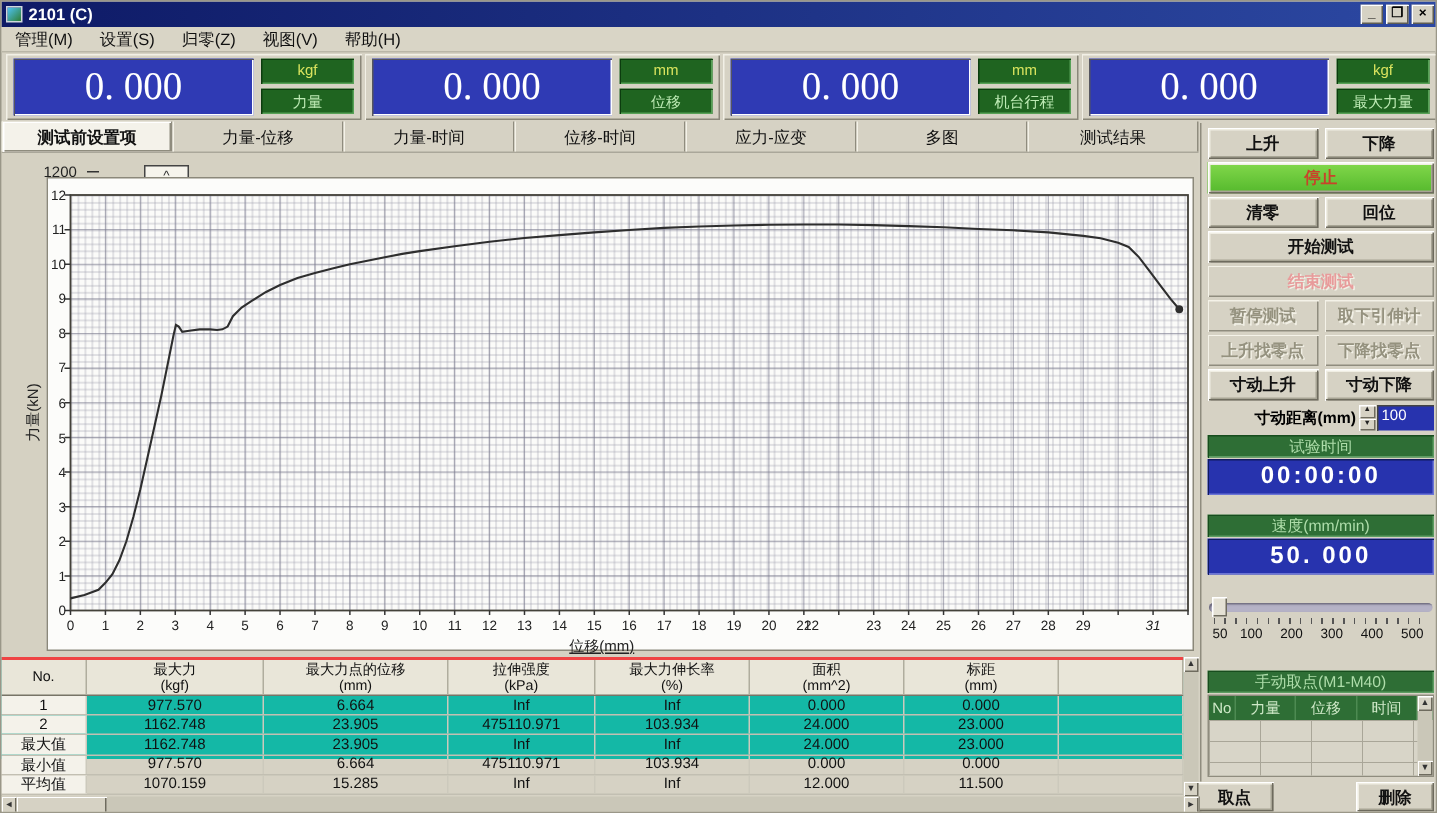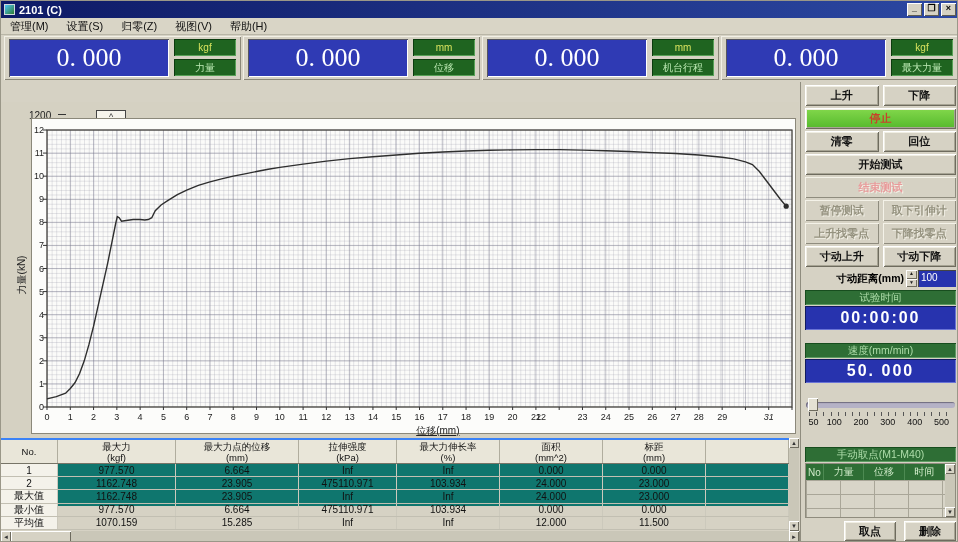--- a/index.html
+++ b/index.html
@@ -34,21 +34,21 @@
   #remnant-tick{position:absolute;left:57px;top:12px;width:8px;height:1px;background:#333;}
   #remnant-box{position:absolute;left:95px;top:8px;width:30px;height:15px;background:#f6f4ec;border:1px solid #444;font-size:9px;text-align:center;line-height:13px;color:#333;}
   #chart-panel{position:absolute;left:30px;top:16px;width:765px;height:316px;background:#fcfcfa;border:1px solid #8b887a;}
   #plot{position:absolute;left:15px;top:11px;width:745px;height:277px;background-color:#fbfbf9;
     background-image:linear-gradient(to right, rgba(155,155,170,.28) 1px, transparent 1px),
                      linear-gradient(to bottom, rgba(155,155,170,.28) 1px, transparent 1px);
     background-size:4.656px 100%,100% 4.617px;}
   #plot svg{position:absolute;left:0;top:0;overflow:visible;}
   .ytick-label{position:absolute;font-size:9px;color:#222;width:14px;text-align:right;}
   .xtick-label{position:absolute;font-size:9px;color:#222;width:20px;text-align:center;}
-  #xaxis-title{position:absolute;font-size:10px;color:#222;width:80px;text-align:right;text-decoration:underline;}
+  #xaxis-title{position:absolute;font-size:10px;color:#222;width:80px;text-align:left;text-decoration:underline;}
   #yaxis-title{position:absolute;left:2px;top:150px;font-size:10px;color:#222;transform:rotate(-90deg);transform-origin:center;white-space:nowrap;}
 
   
   #right-panel{position:absolute;left:799px;top:81px;width:159px;height:461px;background:#d6d2c4;border-left:1px solid #8f8c7e;display:flex;flex-direction:column;padding:3px 3px 2px 4px;}
   .prow{display:flex;gap:4px;margin-bottom:2px;}
   .btn{flex:1;height:21px;background:#d6d2c4;font-size:11px;font-weight:bold;color:#111;display:flex;align-items:center;justify-content:center;box-shadow:inset 1px 1px 0 #ffffff, inset -1px -1px 0 #6e6b5e, inset 2px 2px 0 #f0eee3, inset -2px -2px 0 #a7a494;}
   .btn.disabled{color:#95927f;text-shadow:1px 1px 0 #f2f0e6;box-shadow:inset 1px 1px 0 #f4f2e8, inset -1px -1px 0 #8f8c7e;}
   .btn.end-test{color:#e89b9b;}
   #stop-btn{background:linear-gradient(#84d94c,#54b82c);color:#c8432a;}
   .jog-row{display:flex;align-items:center;height:19px;margin-bottom:2px;}
@@ -64,24 +64,24 @@
   #slider-ticks{height:4px;margin:1px 4px 0 4px;background-image:repeating-linear-gradient(to right,#555 0 1px,transparent 1px 7.2px);}
   #slider-scale{display:flex;font-size:9px;color:#111;margin:0 1px 20px 1px;height:11px;align-items:center;}
   #slider-scale span{flex:1;text-align:center;}
   #points-table{flex:1;display:flex;flex-direction:column;margin-bottom:3px;position:relative;background:#d8d5c8;border:1px solid #8f8c7e;}
   #pt-header{display:flex;height:16px;background:#2e6e35;color:#cfe9c8;font-size:10px;}
   #pt-header div{border-right:1px solid #4d8a52;display:flex;align-items:center;justify-content:center;}
   #pt-body{flex:1;position:relative;background:#d8d5c8;background-image:linear-gradient(to bottom, #a9a698 1px, transparent 1px),linear-gradient(to right, #a9a698 1px, transparent 1px);background-size:100% 14px,34px 100%;margin-right:10px;}
   #pt-vscroll{position:absolute;right:0;top:0;bottom:0;width:10px;background:#cac7b8;display:flex;flex-direction:column;justify-content:space-between;}
   .scroll-arrow{width:10px;height:10px;background:#d6d2c4;font-size:6px;line-height:10px;text-align:center;color:#333;box-shadow:inset 1px 1px 0 #fff, inset -1px -1px 0 #6e6b5e;}
   #pt-buttons{display:flex;justify-content:flex-end;gap:8px;height:20px;}
-  #pt-buttons .btn{flex:0 0 52px;height:20px;}
-
-  
-  #results{position:absolute;left:0;top:437px;width:788px;height:68px;background:#0f766e;border-top:2px solid #3b82f6;font-size:10px;}
+  #pt-buttons .btn{flex:0 0 52px;height:20px;margin-left:47px;}
+
+  
+  #results{position:absolute;left:0;top:437px;width:788px;height:68px;background:#14b8a6;border-top:2px solid #ef4444;font-size:10px;}
   #res-header{display:flex;height:24px;background:#e9e6d9;border-bottom:1px solid #777467;}
   .res-hcell{display:flex;flex-direction:column;align-items:center;justify-content:center;border-right:1px solid #b0ad9e;line-height:11px;font-size:9.5px;color:#111;}
   .res-row{display:flex;height:13.2px;border-bottom:1px solid #c2bfb2;}
   .res-cell{display:flex;align-items:center;justify-content:center;border-right:1px solid #ccc9bc;font-size:10px;color:#111;overflow:hidden;white-space:nowrap;}
   .res-cell:first-child{justify-content:center;background:#f4f2ea;}
   #res-vscroll{position:absolute;left:788px;top:437px;width:10px;height:93px;background:#cac7b8;display:flex;flex-direction:column;justify-content:space-between;}
 
   
   #hscroll{position:absolute;left:0;top:530px;width:798px;height:12px;background:#cac7b8;display:flex;align-items:center;}
   #hscroll .scroll-arrow{height:12px;line-height:12px;}
@@ -134,20 +134,29 @@
       </div>
       <div class="disp-group" style="left: 720px;">
         <div class="disp-value">0. 000</div>
         <div class="disp-badges">
           <div class="disp-unit">kgf</div>
           <div class="disp-label">最大力量</div>
         </div>
       </div>
     </div>
 
+  <div id="tabbar">
+      <div class="tab active">测试前设置项</div>
+      <div class="tab">力量-位移</div>
+      <div class="tab">力量-时间</div>
+      <div class="tab">位移-时间</div>
+      <div class="tab">应力-应变</div>
+      <div class="tab">多图</div>
+      <div class="tab">测试结果</div>
+    </div>
 
   <div id="chart-region">
     <div id="remnant-label">1200</div>
     <div id="remnant-tick"></div>
     <div id="remnant-box">^</div>
     <div id="yaxis-title" style="top: 165.5px;">力量(kN)</div>
     <div id="chart-panel">
       <div id="plot">
           <svg width="745" height="277">
             <line x1="0" y1="0" x2="0" y2="277" stroke="rgba(120,120,140,0.55)" stroke-width="0.8"></line>

